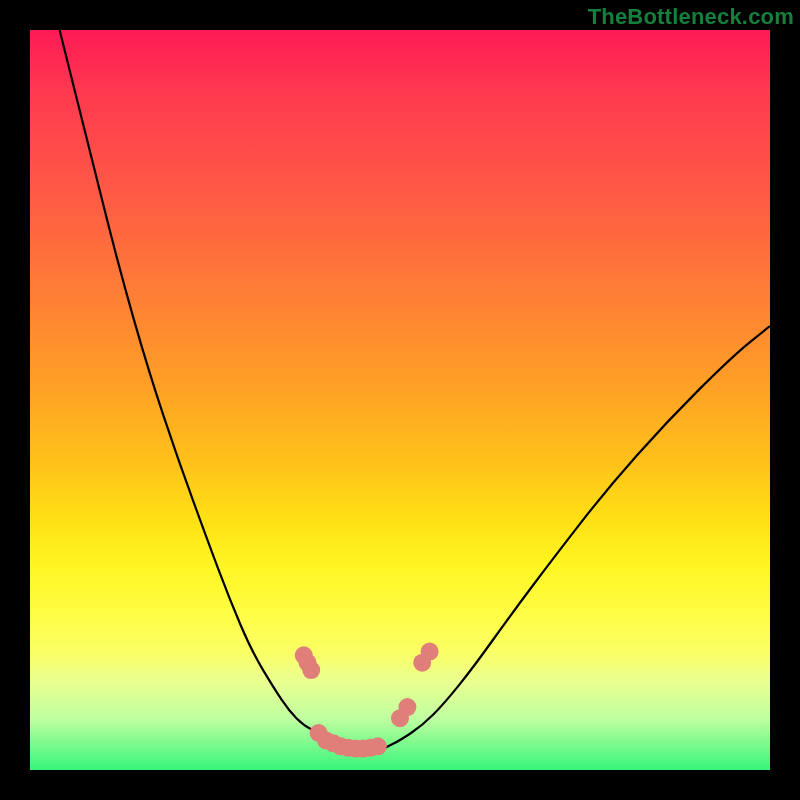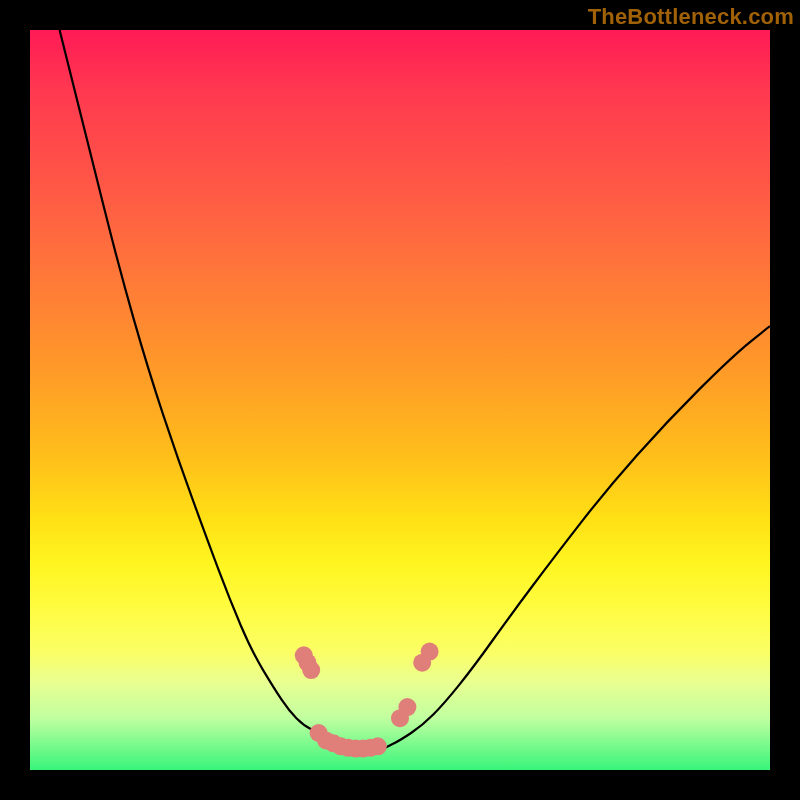--- a/index.html
+++ b/index.html
@@ -31,21 +31,21 @@
       #c0ffa0 93%,
       #38f57a 100%);
   }
   .watermark {
     position: absolute;
     top: 4px;
     right: 6px;
     font-family: Arial, Helvetica, sans-serif;
     font-size: 22px;
     font-weight: 600;
-    color: #a16207;
+    color: #15803d;
     letter-spacing: 0.2px;
   }
   svg.curves {
     position: absolute;
     left: 0; top: 0;
     width: 740px;
     height: 740px;
     overflow: visible;
   }
   .bead {

